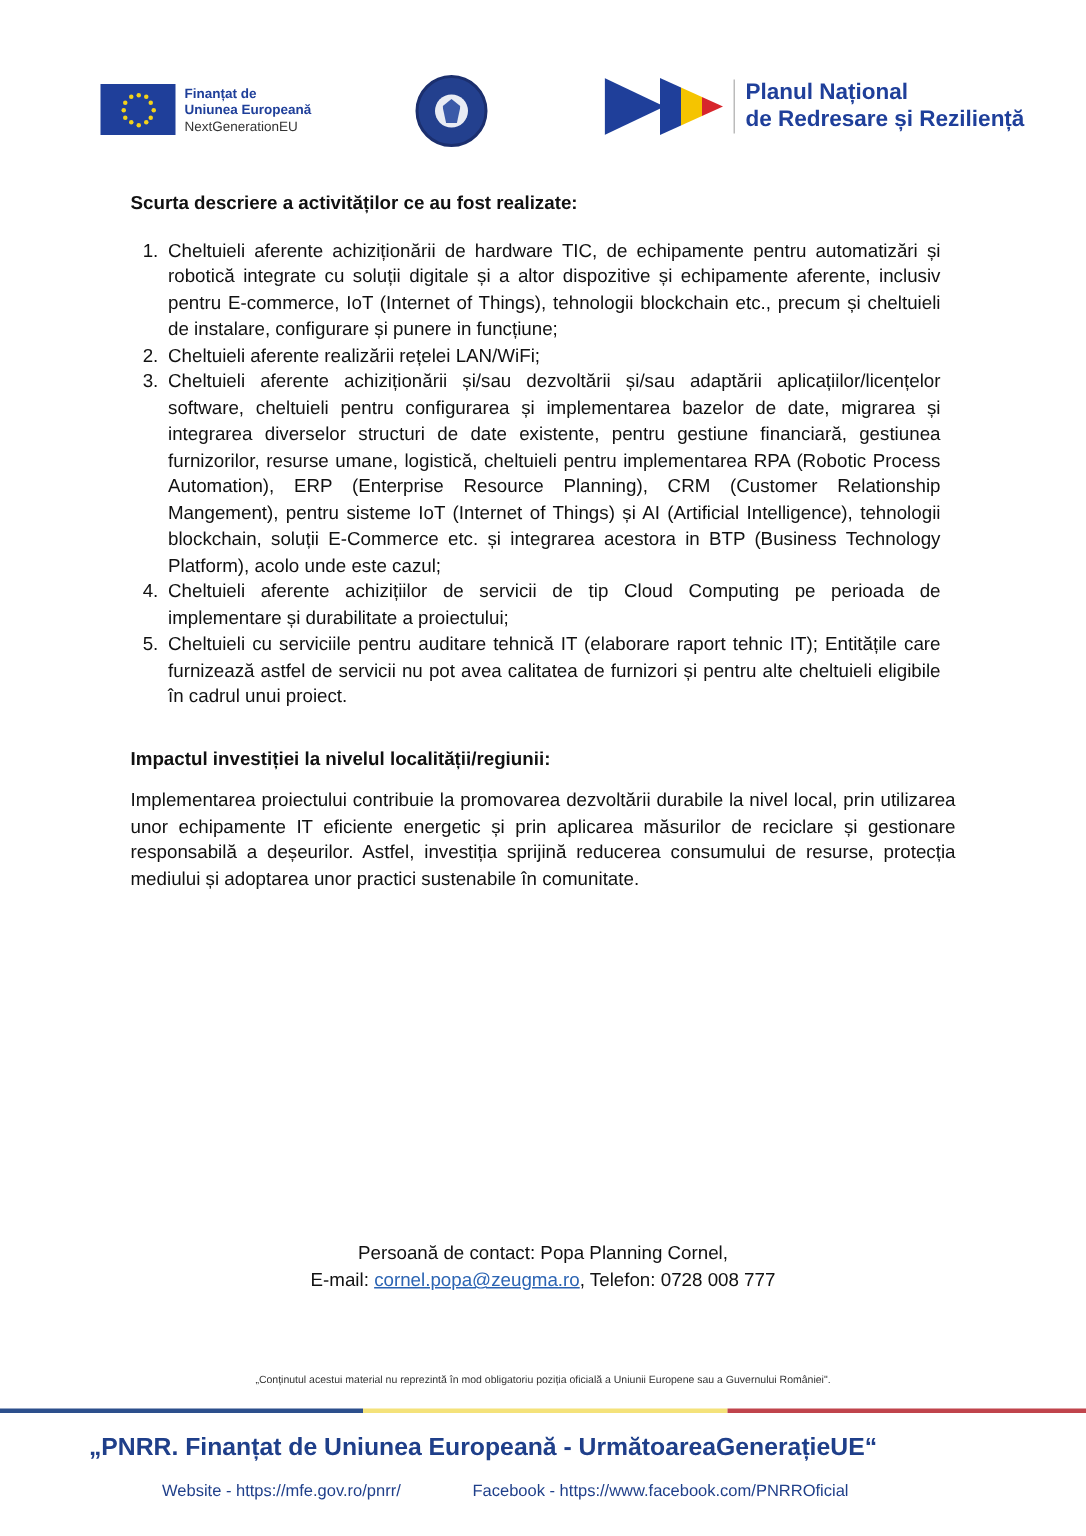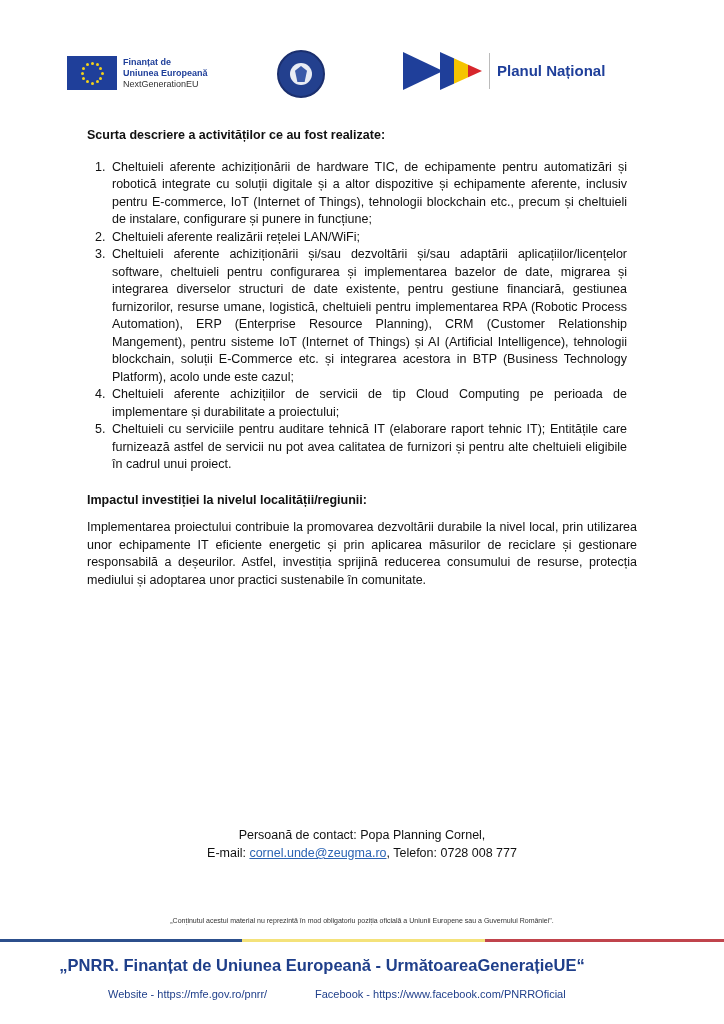--- a/index.html
+++ b/index.html
@@ -24,21 +24,21 @@
     .arr2 { position: absolute; left: 37px; top: 2px; width: 42px; height: 38px; clip-path: polygon(0 0, 100% 50%, 0 100%);
             background: linear-gradient(90deg, #1f3f9a 0 33%, #f5c400 33% 66%, #d7262c 66% 100%); }
     .pnrr-sep { width: 1px; height: 36px; background: #bbb; margin-left: 4px; }
     .pnrr-text { margin-left: 7px; color: #1f3f9a; font-weight: bold; font-size: 15px; line-height: 18px; }
 
     
     .content { position: absolute; left: 87px; top: 127px; width: 550px; font-family: "Liberation Sans", sans-serif; font-size: 12.5px; line-height: 17.5px; color: #111; }
     .h { font-weight: bold; }
     ol.activities { margin: 14px 10px 0 0; padding: 0 0 0 22px; }
     ol.activities li { text-align: justify; padding-left: 3px; }
-    .impact-h { margin-top: 18px; }
+    .impact-h { margin-top: 24px; }
     .impact-p { margin-top: 10px; text-align: justify; }
 
     .contact { position: absolute; left: 0; top: 826px; width: 724px; text-align: center; font-size: 12.5px; line-height: 18px; color: #111; }
     .contact .ch { font-weight: bold; margin-bottom: 15px; }
     .contact a { color: #2b64b3; text-decoration: underline; }
 
     
     .disclaimer { position: absolute; left: 0; top: 917px; width: 724px; text-align: center; font-size: 7px; color: #333; }
     .stripe { position: absolute; top: 939px; height: 3px; }
     .s-blue { left: 0; width: 242px; background: #2c4f8c; }
@@ -81,40 +81,41 @@
   </div>
 
   <div class="pnrr-logo">
     <div class="pnrr-arrows">
       <div class="arr1"></div>
       <div class="arr2"></div>
     </div>
     <div class="pnrr-sep"></div>
     <div class="pnrr-text">
       <div>Planul Național</div>
+      <div>de Redresare și Reziliență</div>
     </div>
   </div>
 </div>
 
 <div class="content">
   <div class="h">Scurta descriere a activităților ce au fost realizate:</div>
   <ol class="activities">
     <li>Cheltuieli aferente achiziționării de hardware TIC, de echipamente pentru automatizări și robotică integrate cu soluții digitale și a altor dispozitive și echipamente aferente, inclusiv pentru E-commerce, IoT (Internet of Things), tehnologii blockchain etc., precum și cheltuieli de instalare, configurare și punere in funcțiune;</li>
     <li>Cheltuieli aferente realizării rețelei LAN/WiFi;</li>
     <li>Cheltuieli aferente achiziționării și/sau dezvoltării și/sau adaptării aplicațiilor/licențelor software, cheltuieli pentru configurarea și implementarea bazelor de date, migrarea și integrarea diverselor structuri de date existente, pentru gestiune financiară, gestiunea furnizorilor, resurse umane, logistică, cheltuieli pentru implementarea RPA (Robotic Process Automation), ERP (Enterprise Resource Planning), CRM (Customer Relationship Mangement), pentru sisteme IoT (Internet of Things) și AI (Artificial Intelligence), tehnologii blockchain, soluții E-Commerce etc. și integrarea acestora in BTP (Business Technology Platform), acolo unde este cazul;</li>
     <li>Cheltuieli aferente achizițiilor de servicii de tip Cloud Computing pe perioada de implementare și durabilitate a proiectului;</li>
     <li>Cheltuieli cu serviciile pentru auditare tehnică IT (elaborare raport tehnic IT); Entitățile care furnizează astfel de servicii nu pot avea calitatea de furnizori și pentru alte cheltuieli eligibile în cadrul unui proiect.</li>
   </ol>
   <div class="h impact-h">Impactul investiției la nivelul localității/regiunii:</div>
   <div class="impact-p">Implementarea proiectului contribuie la promovarea dezvoltării durabile la nivel local, prin utilizarea unor echipamente IT eficiente energetic și prin aplicarea măsurilor de reciclare și gestionare responsabilă a deșeurilor. Astfel, investiția sprijină reducerea consumului de resurse, protecția mediului și adoptarea unor practici sustenabile în comunitate.</div>
 </div>
 
 <div class="contact">
   <div>Persoană de contact: Popa Planning Cornel,</div>
-  <div><span>E-mail: </span><a>cornel.unde@zeugma.ro</a><span>, Telefon: 0728 008 777</span></div>
+  <div><span>E-mail: </span><a>cornel.popa@zeugma.ro</a><span>, Telefon: 0728 008 777</span></div>
 </div>
 
 <div class="disclaimer">„Conținutul acestui material nu reprezintă în mod obligatoriu poziția oficială a Uniunii Europene sau a Guvernului României".</div>
 <div class="stripe s-blue"></div>
 <div class="stripe s-yellow"></div>
 <div class="stripe s-red"></div>
 <div class="slogan">„PNRR. Finanțat de Uniunea Europeană - UrmătoareaGenerațieUE“</div>
 <div class="links web">Website - https://mfe.gov.ro/pnrr/</div>
 <div class="links fb">Facebook - https://www.facebook.com/PNRROficial</div>
 

